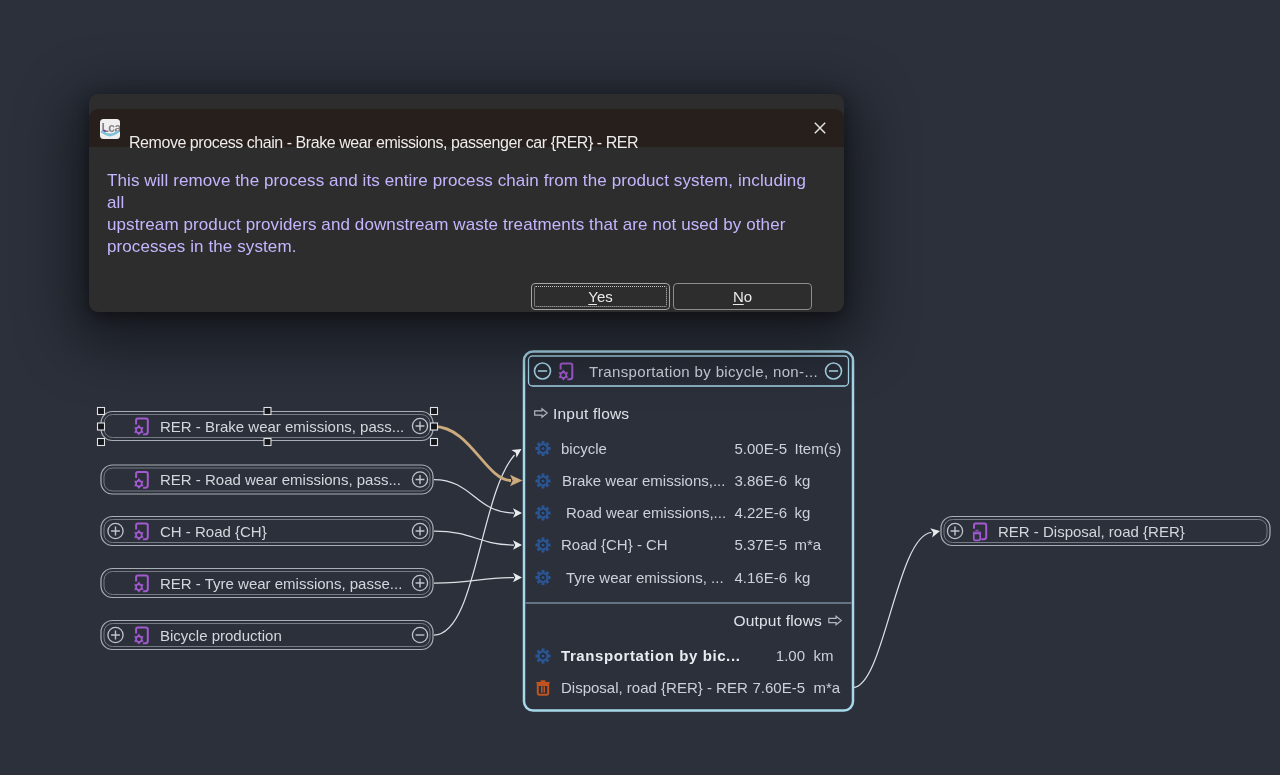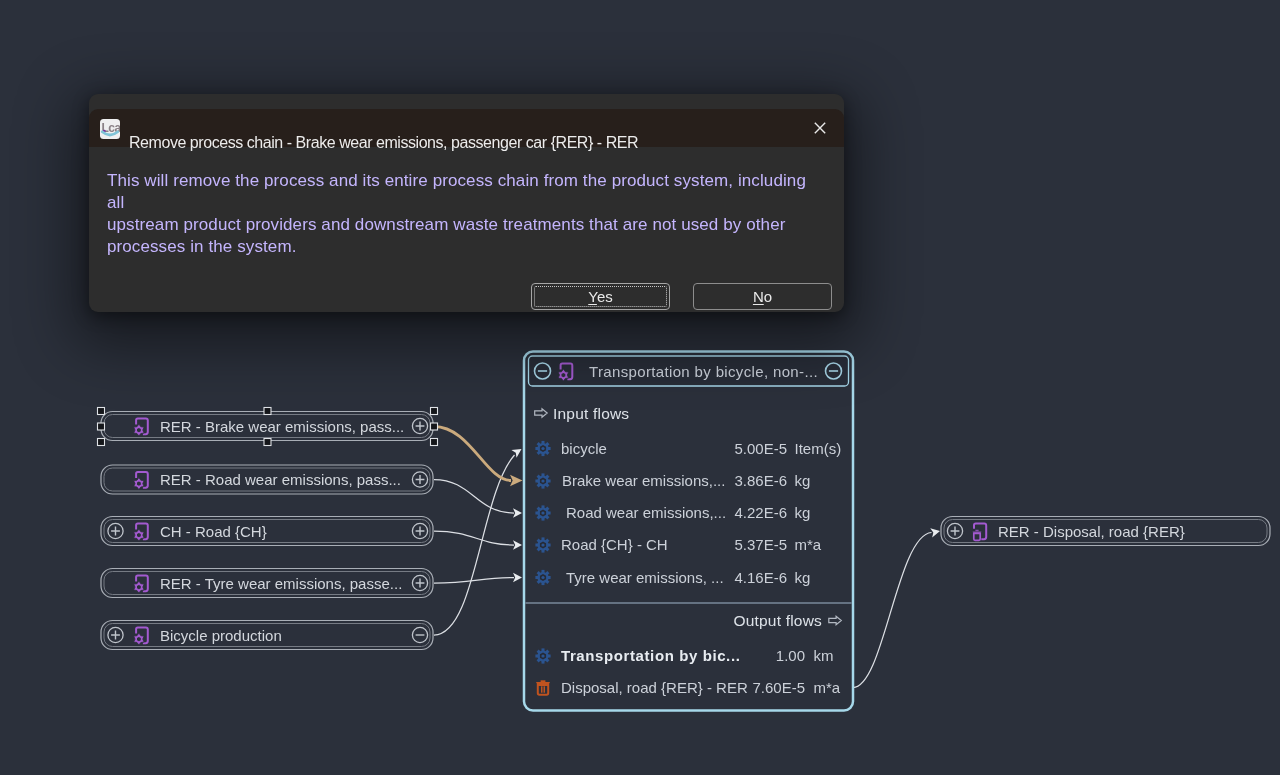--- a/index.html
+++ b/index.html
@@ -27,21 +27,21 @@
   .btn{
     position:absolute; top:174px; width:139px; height:27px; box-sizing:border-box;
     background:#2d2d2d; border-radius:4px; text-align:center;
     font-size:15px; color:#eaeaea; line-height:25px;
   }
   #byes{ left:442px; border:1px solid #a6a6a6; }
   #byes::after{
     content:""; position:absolute; left:2px; top:2px; right:2px; bottom:2px;
     border:1px dotted #c6c6c6; border-radius:2px;
   }
-  #bno{ left:604px; border:1px solid #8d8d8d; }
+  #bno{ left:584px; border:1px solid #8d8d8d; }
   .ul{ text-decoration:underline; text-underline-offset:2px; }
 </style>
 </head>
 <body>
 <svg id="canvas" width="1280" height="775" viewBox="0 0 1280 775">
   <defs>
 
     <g id="procicon">
       <path d="M2.1,7.4 L2.1,3.3 Q2.1,1.6 3.8,1.6 L11.9,1.6 Q13.8,1.6 13.8,3.5 L13.8,15.1 Q13.8,17.2 11.7,17.2 L8.9,17.2" fill="none" stroke="#a35ad0" stroke-width="2"></path>
       <g transform="translate(4.9,13.1)">

